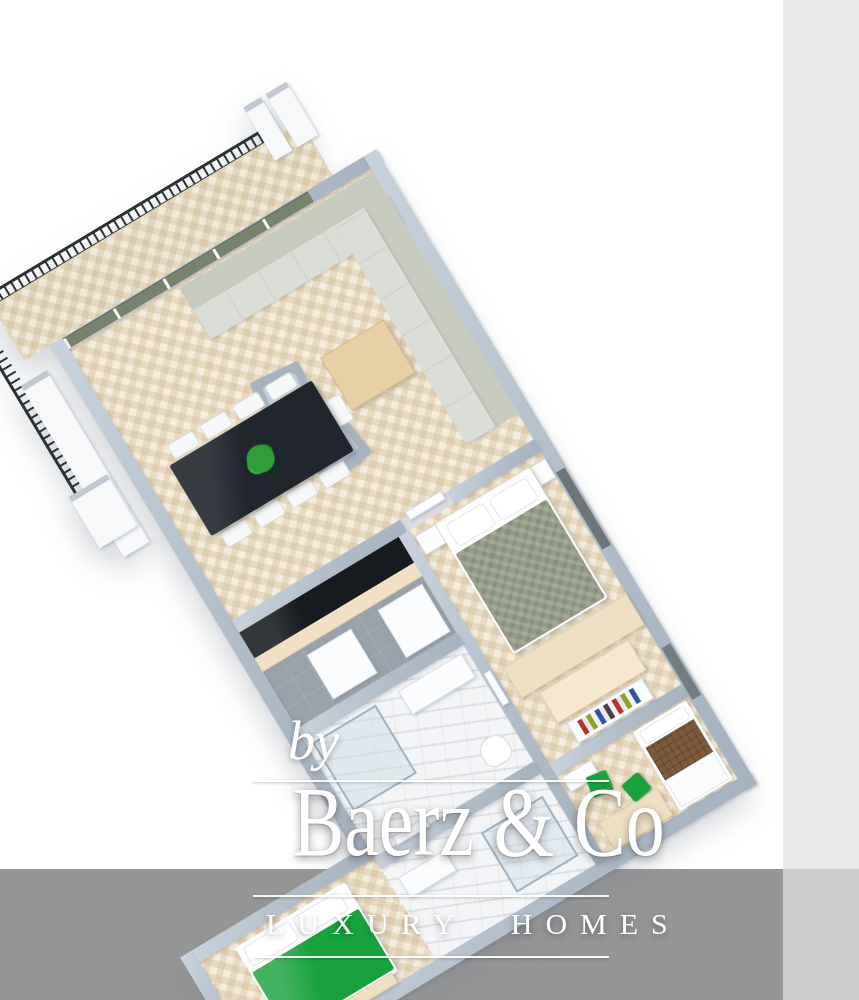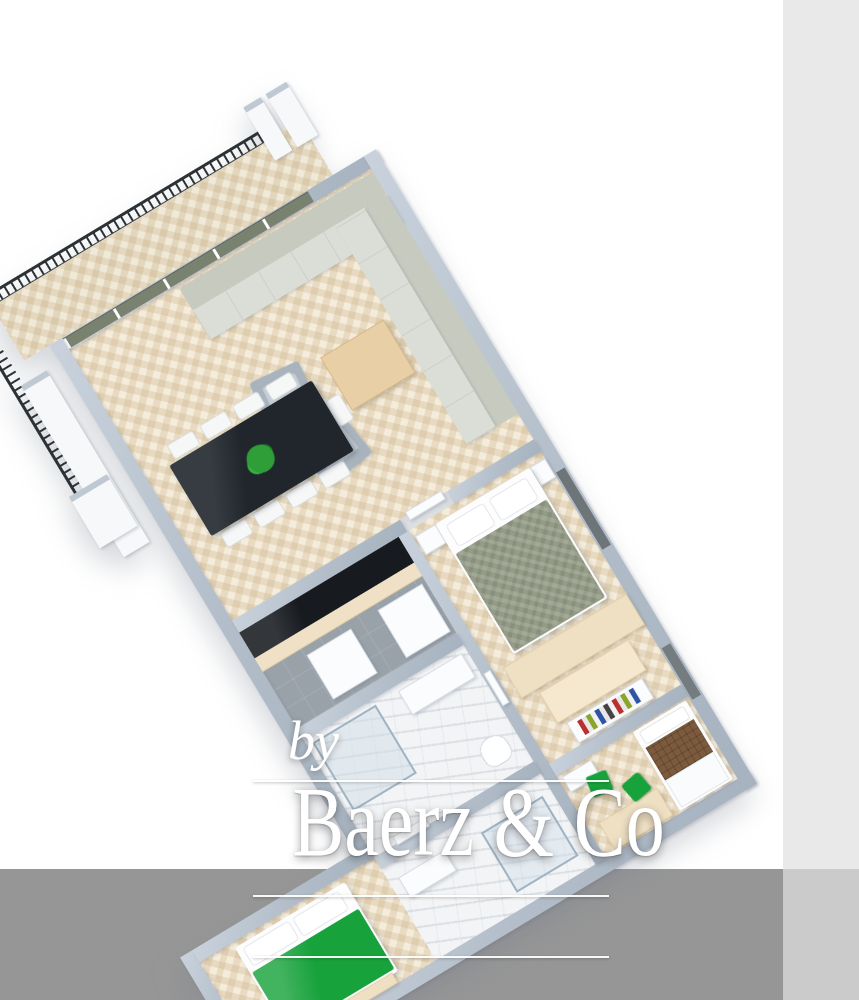--- a/index.html
+++ b/index.html
@@ -180,15 +180,16 @@
     <div style="left:-88px;top:616px;width:54px;height:22px;background:#ffffff;border:1px solid #e2e6ea;border-radius:4px;"></div>
     <div class="green" style="left:-150px;top:642px;width:124px;height:70px;border-radius:2px;
                 background-image:linear-gradient(110deg,rgba(255,255,255,0.18) 0 20%,transparent 45%);"></div>
     <div class="cream" style="left:-148px;top:714px;width:118px;height:12px;"></div>
   </div>
 
   <div class="wm" id="wm-by">by</div>
   <div class="wm-line" style="top:780px;"></div>
   <div class="wm" id="wm-brand">Baerz &amp; Co</div>
   <div class="wm-line" style="top:895px;"></div>
+  <div class="wm" id="wm-tagline">LUXURY HOMES</div>
   <div class="wm-line" style="top:956px;"></div>
 
 </div>
 
 </body></html>

